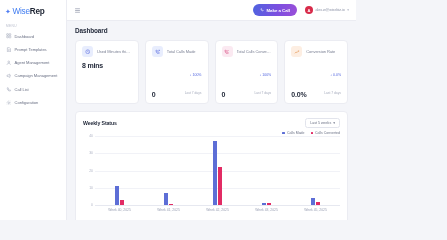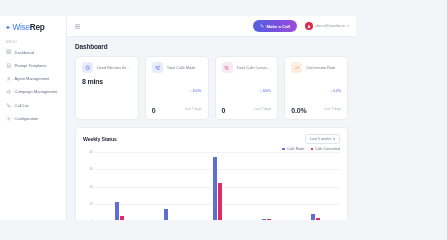--- a/index.html
+++ b/index.html
@@ -2,21 +2,21 @@
 <html><head>
 <meta charset="utf-8">
 <style>
   * { box-sizing: border-box; margin: 0; padding: 0; }
   html, body {
     width: 447px; height: 220px;
     font-family: "Liberation Sans", sans-serif;
     background: #f4f5f9;
     overflow: hidden;
   }
-  .app { display: flex; width: 356px; height: 220px; margin-top: 16px; }
+  .app { display: flex; width: 356px; height: 220px; }
 
   
   .sidebar {
     width: 67px; height: 220px; background: #ffffff;
     border-right: 1px solid #ebecf2;
     display: flex; flex-direction: column; flex: 0 0 67px;
   }
   .logo-row {
     display: flex; align-items: center; gap: 1.5px;
     padding: 5px 0 0 5px; height: 18px;

